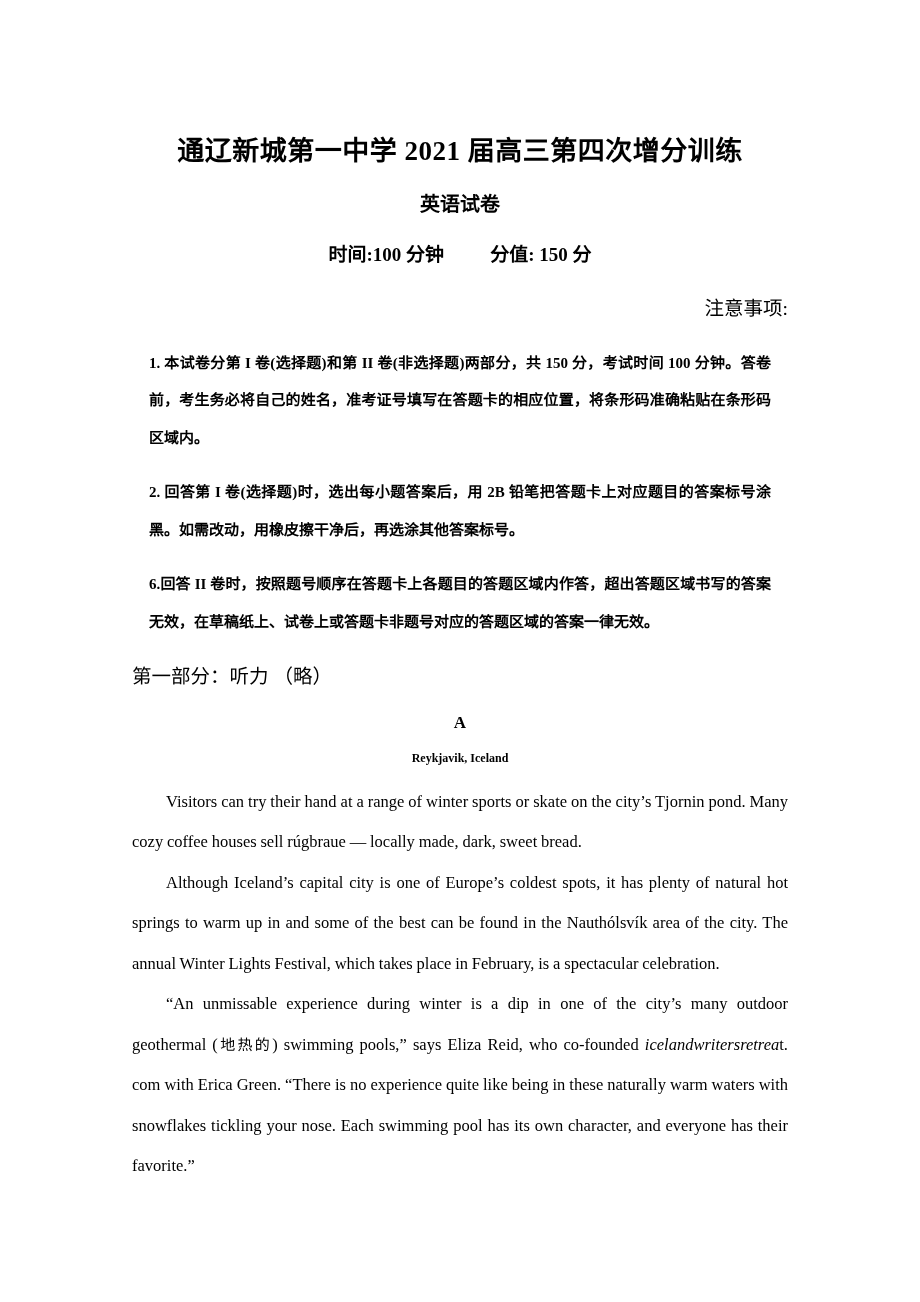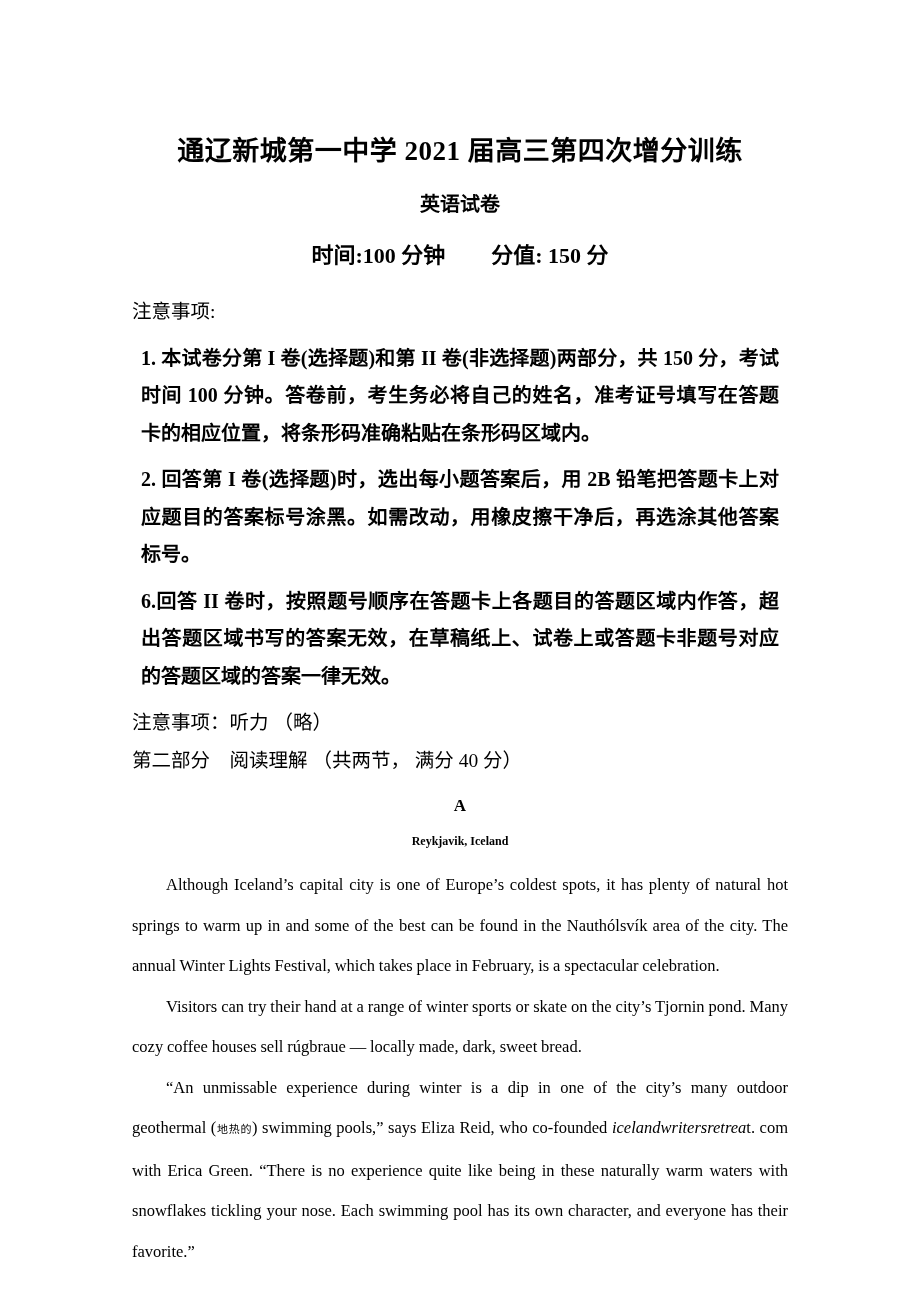--- a/index.html
+++ b/index.html
@@ -42,47 +42,48 @@
     text-align: center;
     font-weight: bold;
     font-size: 20px;
     line-height: 1;
     margin: 0;
     padding-top: 29px;
   }
   .meta-line {
     text-align: center;
     font-weight: bold;
-    font-size: 22px;
+    font-size: 19px;
     line-height: 1;
     margin: 0;
     padding-top: 31px;
   }
   .meta-line .gap {
     display: inline-block;
     width: 46px;
   }
 
   
   .cn-block {
     padding-top: 26px;
   }
   .cn-para {
-    font-size: 20px;
+    font-size: 15px;
     line-height: 37.5px;
     text-align: justify;
     text-justify: inter-ideograph;
-    margin: 9px;
+    margin: 17px;
     font-weight: bold;
   }
   .notice-heading {
     font-size: 19.5px;
     line-height: 37.5px;
     margin: 0;
     font-weight: normal;
+    text-align: right;
   }
 
   .section-line {
     font-size: 19.5px;
     line-height: 37.5px;
     margin: 0;
     font-weight: normal;
     white-space: nowrap;
   }
   .section-line.wrap {
@@ -118,21 +119,21 @@
     margin: 0;
     text-indent: 34px;
     word-spacing: -0.3px;
   }
   .en-para i {
     font-style: italic;
     margin-top: 12px;
   }
   .cjk-gloss {
     font-family: "DejaVu Sans", "Liberation Sans", sans-serif;
-    font-size: 11px;
+    font-size: 15px;
   }
 </style>
 </head>
 <body>
 
 <div class="page">
 
   <h1 class="doc-title">通辽新城第一中学 2021 届高三第四次增分训练</h1>
 
   <h2 class="doc-subtitle">英语试卷</h2>
@@ -143,34 +144,33 @@
 
   <div class="cn-block">
     <p class="notice-heading">注意事项:</p>
 
     <p class="cn-para">1. 本试卷分第 I 卷(选择题)和第 II 卷(非选择题)两部分，共 150 分，考试时间 100 分钟。答卷前，考生务必将自己的姓名，准考证号填写在答题卡的相应位置，将条形码准确粘贴在条形码区域内。</p>
 
     <p class="cn-para">2. 回答第 I 卷(选择题)时，选出每小题答案后，用 2B 铅笔把答题卡上对应题目的答案标号涂黑。如需改动，用橡皮擦干净后，再选涂其他答案标号。</p>
 
     <p class="cn-para">6.回答 II 卷时，按照题号顺序在答题卡上各题目的答题区域内作答，超出答题区域书写的答案无效，在草稿纸上、试卷上或答题卡非题号对应的答题区域的答案一律无效。</p>
 
-    <p class="section-line">注意事项：听力 （略）</p>
+    <p class="section-line">第一部分：听力 （略）</p>
 
-    <p class="section-line">第二部分　阅读理解 （共两节， 满分 40 分）</p>
 
 
   </div>
 
   <p class="passage-letter">A</p>
 
   <p class="passage-title">Reykjavik, Iceland</p>
 
   <div class="en-block">
+    <p class="en-para">Visitors can try their hand at a range of winter sports or skate on the city’s Tjornin pond. Many cozy coffee houses sell rúgbraue — locally made, dark, sweet bread.</p>
+
     <p class="en-para">Although Iceland’s capital city is one of Europe’s coldest spots, it has plenty of natural hot springs to warm up in and some of the best can be found in the Nauthólsvík area of the city. The annual Winter Lights Festival, which takes place in February, is a spectacular celebration.</p>
-
-    <p class="en-para">Visitors can try their hand at a range of winter sports or skate on the city’s Tjornin pond. Many cozy coffee houses sell rúgbraue — locally made, dark, sweet bread.</p>
 
     <p class="en-para"><span>“An unmissable experience during winter is a dip in one of the city’s many outdoor geothermal (</span><span class="cjk-gloss">地热的</span><span>) swimming pools,” says Eliza Reid, who co-founded </span><i>icelandwritersretrea</i><span>t. com with Erica Green. “There is no experience quite like being in these naturally warm waters with snowflakes tickling your nose. Each swimming pool has its own character, and everyone has their favorite.”</span></p>
 
     <p class="en-para"></p>
   </div>
 
 </div>
 
 </body></html>

